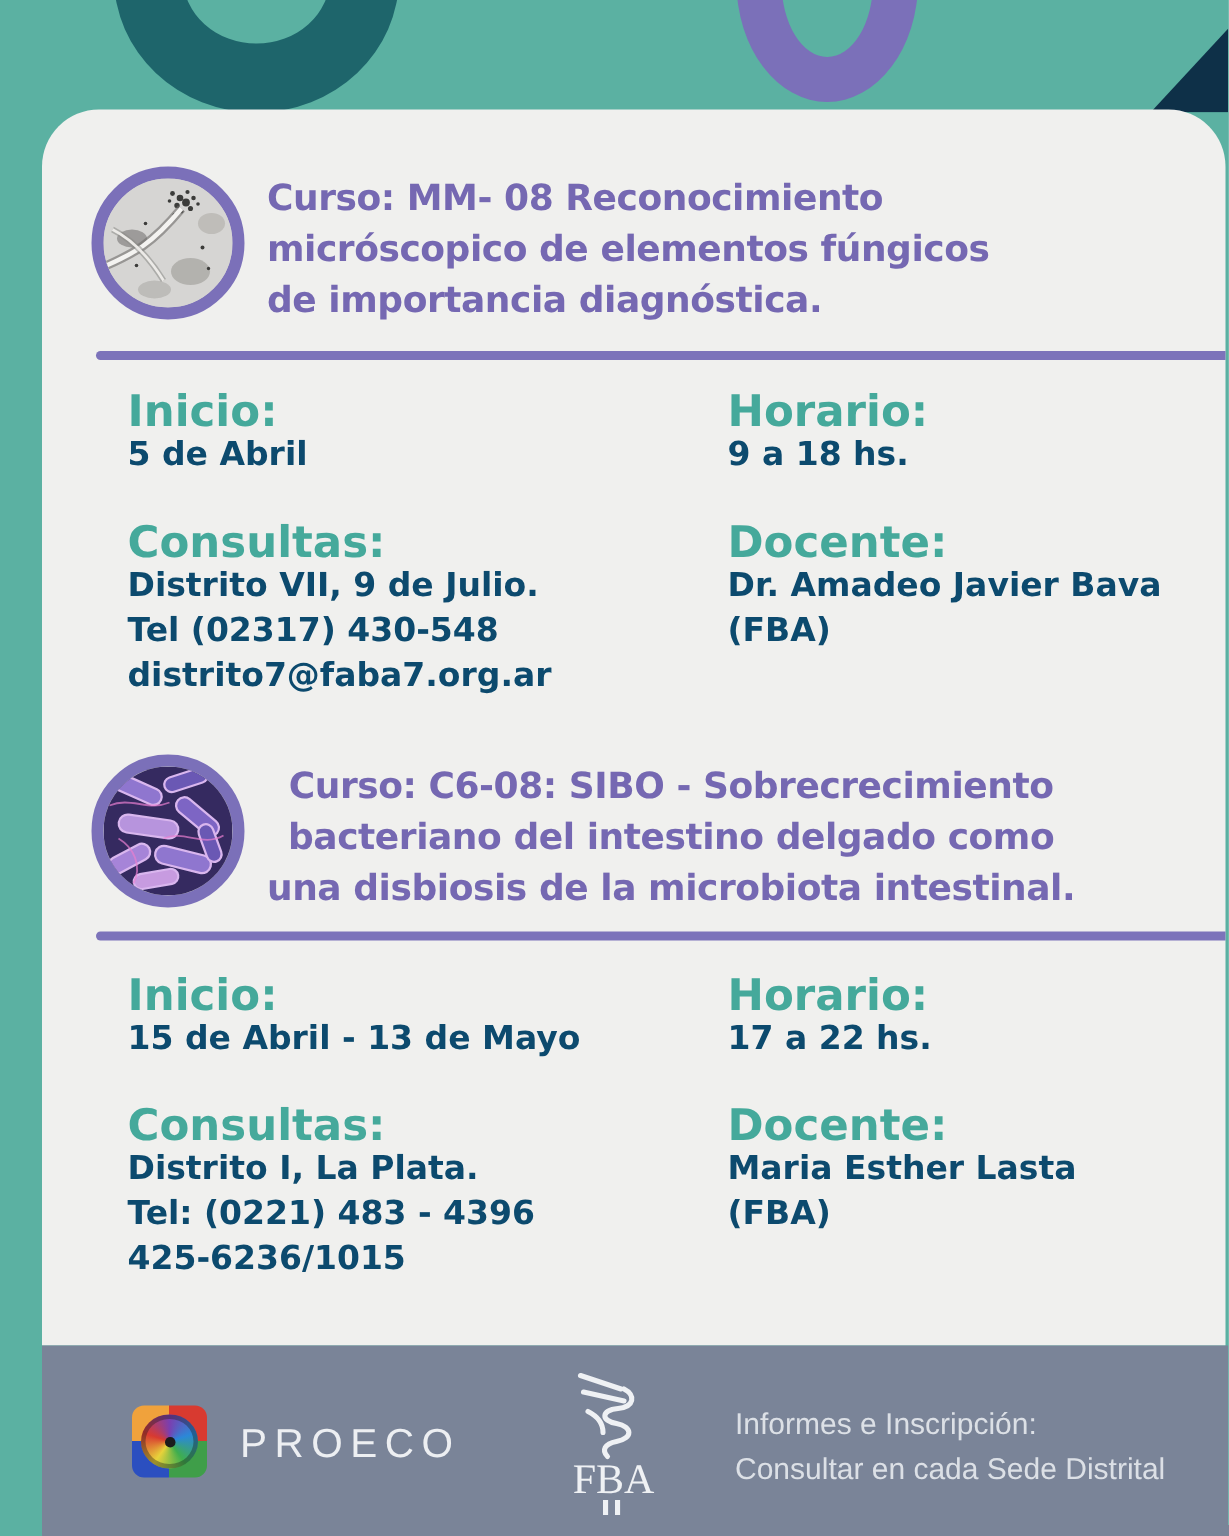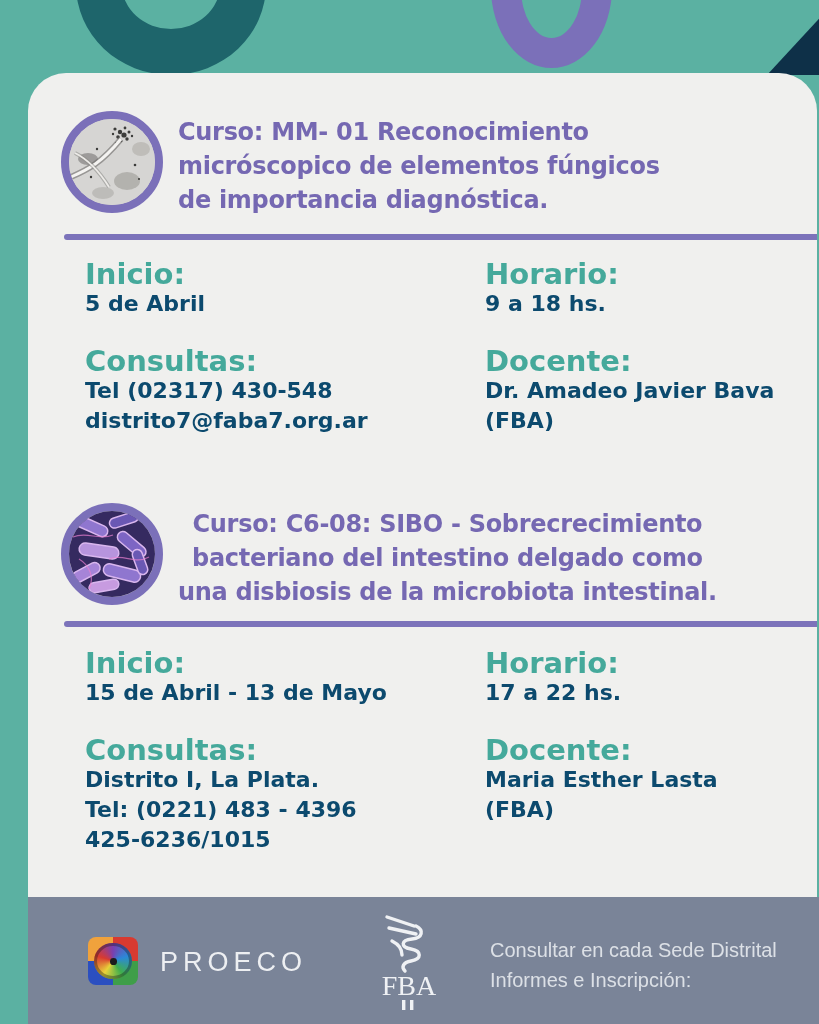--- a/index.html
+++ b/index.html
@@ -91,37 +91,38 @@
             <circle cx="70" cy="60" r="1.1"></circle>
         </g>
         <path d="M2 58 C 20 50, 32 44, 52 20" stroke="#6e6d6a" stroke-width="6" fill="none" opacity="0.6"></path>
         <path d="M2 58 C 20 50, 32 44, 52 20" stroke="#f4f3f1" stroke-width="3" fill="none"></path>
         <path d="M6 34 C 18 40, 30 52, 40 68" stroke="#8b8a86" stroke-width="4" fill="none" opacity="0.55"></path>
         <path d="M6 34 C 18 40, 30 52, 40 68" stroke="#eceae7" stroke-width="1.8" fill="none"></path>
       </svg>
     </div>
 
     <div class="course-title title-1">
-      <div>Curso: MM- 01 Reconocimiento</div>
+      <div>Curso: MM- 08 Reconocimiento</div>
       <div>micróscopico de elementos fúngicos</div>
       <div>de importancia diagnóstica.</div>
     </div>
 
     <div class="divider divider-1"></div>
 
     <div class="info-block b-c1r1l">
       <div class="label">Inicio:</div>
       <div class="value">5 de Abril</div>
     </div>
     <div class="info-block b-c1r1r">
       <div class="label">Horario:</div>
       <div class="value">9 a 18 hs.</div>
     </div>
     <div class="info-block b-c1r2l">
       <div class="label">Consultas:</div>
+      <div class="value">Distrito VII, 9 de Julio.</div>
       <div class="value">Tel (02317) 430-548</div>
       <div class="value">distrito7@faba7.org.ar</div>
     </div>
     <div class="info-block b-c1r2r">
       <div class="label">Docente:</div>
       <div class="value">Dr. Amadeo Javier Bava</div>
       <div class="value">(FBA)</div>
     </div>
 
     <div class="course-photo photo-2">
@@ -185,18 +186,18 @@
         <path d="M11 17 L38 23"></path>
         <path d="M38 15 C 46 19, 45 27, 34 28 C 23 29, 22 36, 33 38 C 44 40, 44 48, 33 50 C 25 51.5, 23 56, 27 60"></path>
         <path d="M14 30 C 20 33, 24 38, 24 44"></path>
       </g>
       <text x="31" y="84" text-anchor="middle" font-family="Liberation Serif, serif" font-size="28" fill="#EFF1F4">FBA</text>
       <rect x="24" y="89" width="3.4" height="10" fill="#EFF1F4"></rect>
       <rect x="32" y="89" width="3.4" height="10" fill="#EFF1F4"></rect>
     </svg>
 
     <div class="footer-info">
+      <div>Informes e Inscripción:</div>
       <div>Consultar en cada Sede Distrital</div>
-      <div>Informes e Inscripción:</div>
     </div>
   </div>
 
 </div>
 
 </body></html>

